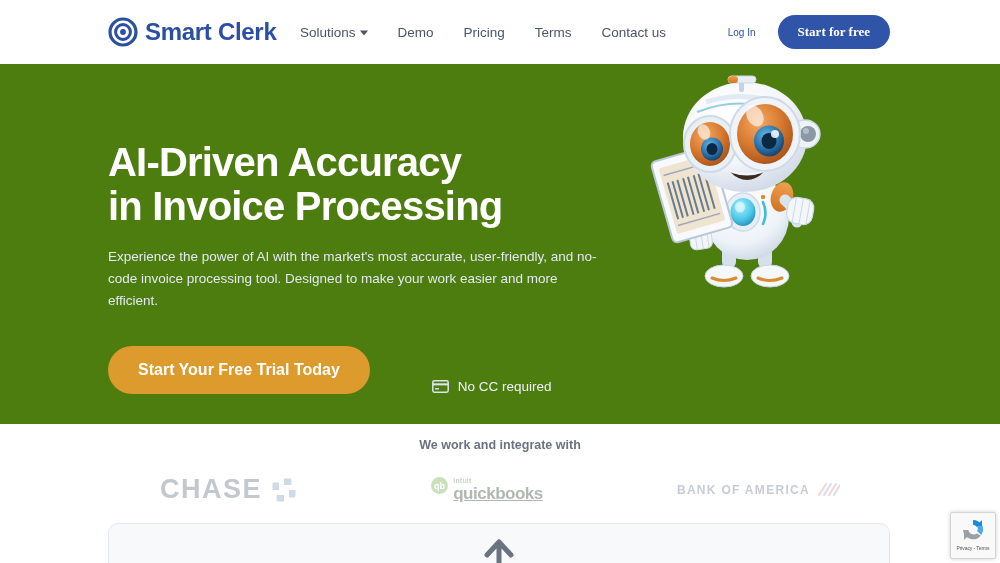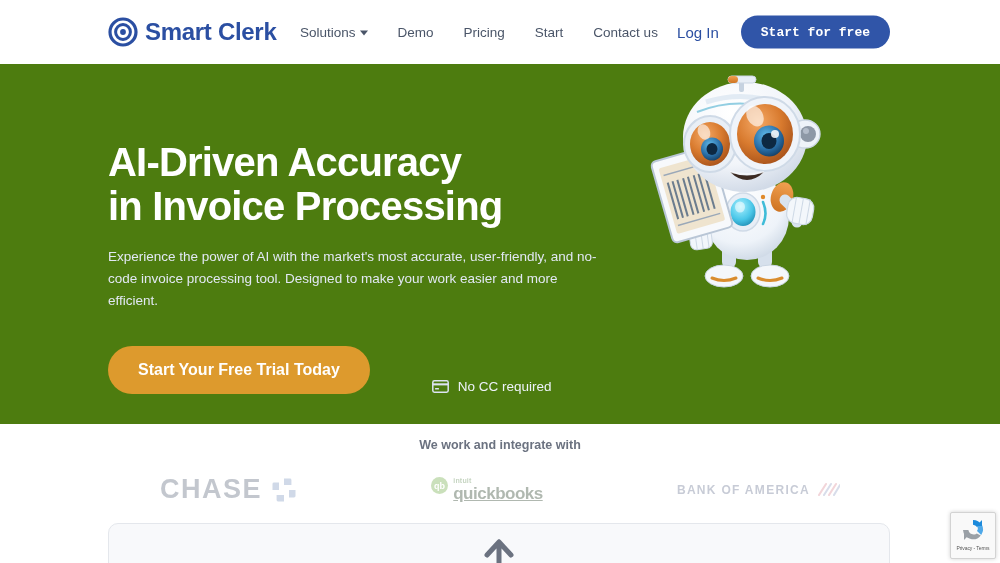--- a/index.html
+++ b/index.html
@@ -52,30 +52,30 @@
     border-top: 5px solid #4a5568;
     position: relative; top: 1px;
   }
 
   .header-right {
     position: absolute; right: 110px; top: 50%;
     transform: translateY(-50%);
     display: flex; align-items: center; gap: 22px;
   }
   .login-link {
-    font-size: 15px; color: #2b4fa2; text-decoration: none;
+    font-size: 10px; color: #2b4fa2; text-decoration: none;
     white-space: nowrap; cursor: pointer;
   }
   .btn-start-free {
     background: #3055a8; color: #fff;
     font-size: 13px; font-weight: 700;
     border: none; border-radius: 999px;
     padding: 9px 20px; cursor: pointer;
     white-space: nowrap;
-    font-family: Liberation Mono, monospace;
+    font-family: Liberation Serif, serif;
   }
 
   
   .hero {
     position: absolute; top: 64px; left: 0;
     width: 1000px; height: 360px;
     background: #4d7c0f;
     overflow: hidden;
   }
 
@@ -202,21 +202,21 @@
       <span class="brand-name">Smart Clerk</span>
     </a>
 
     <nav class="nav">
       <a class="nav-item" href="#">
         <span>Solutions</span>
         <i class="caret"></i>
       </a>
       <a class="nav-item" href="#">Demo</a>
       <a class="nav-item" href="#">Pricing</a>
-      <a class="nav-item" href="#">Start</a>
+      <a class="nav-item" href="#">Terms</a>
       <a class="nav-item" href="#">Contact us</a>
     </nav>
 
     <div class="header-right">
       <a class="login-link" href="#">Log In</a>
       <button class="btn-start-free">Start for free</button>
     </div>
   </header>
 
   <section class="hero">

